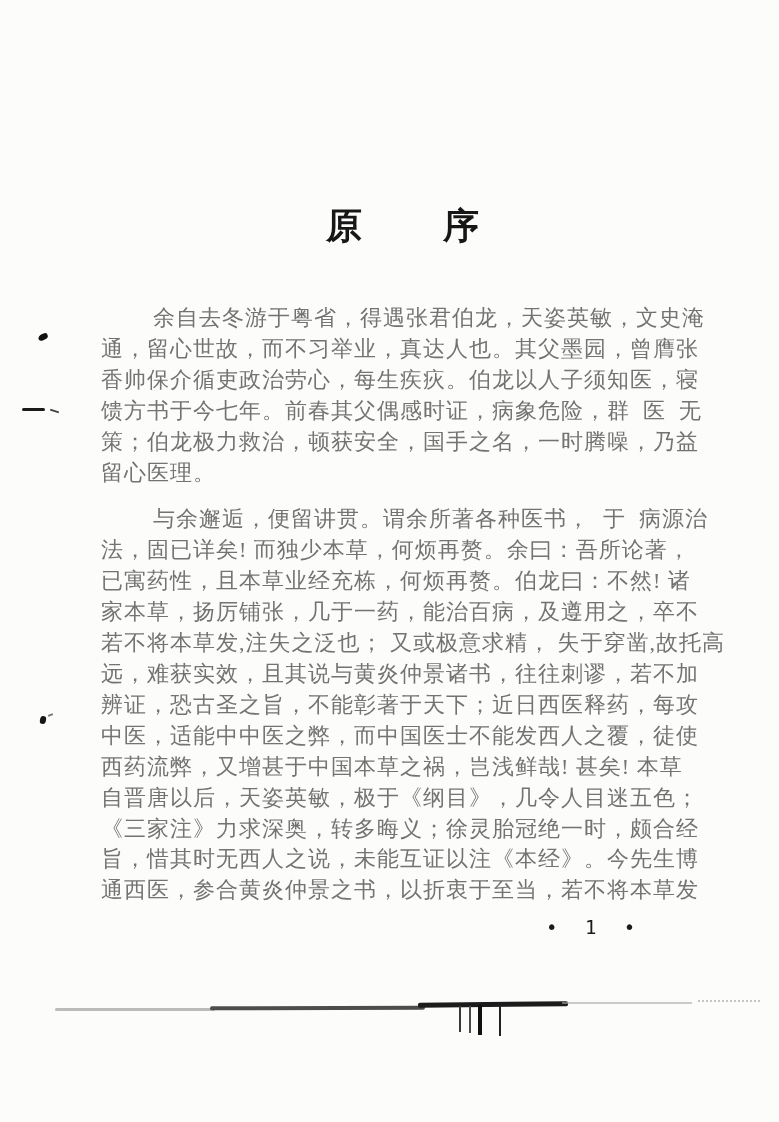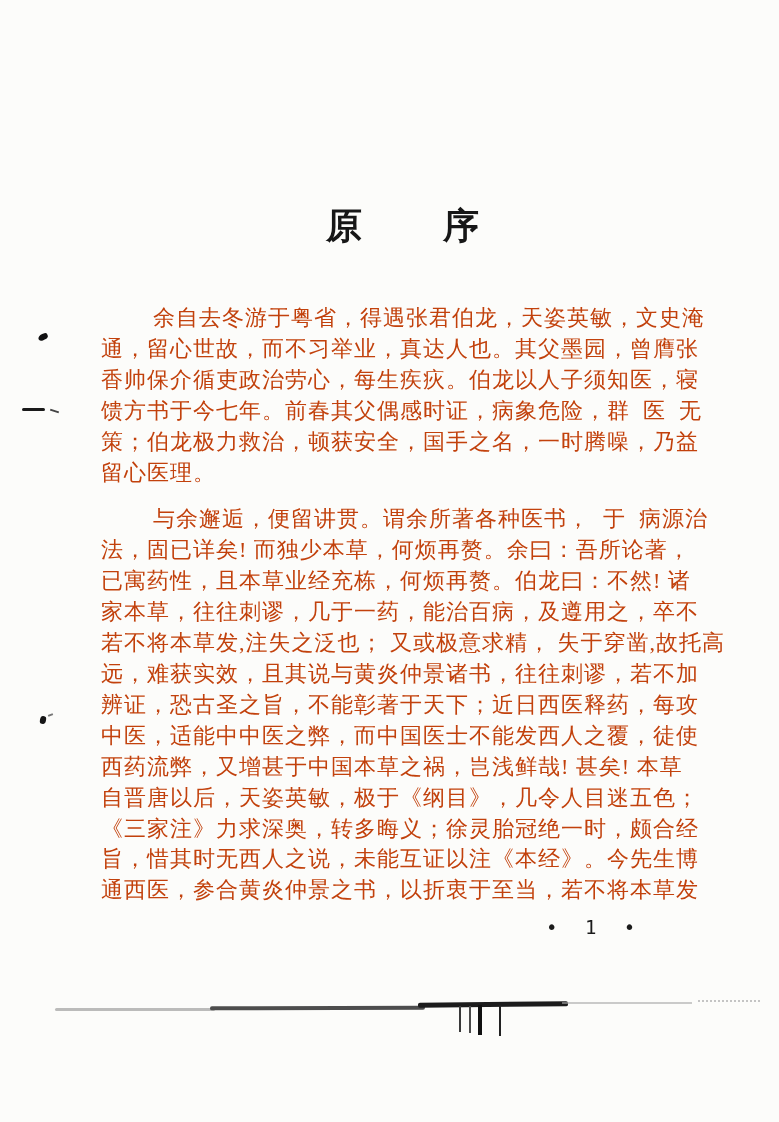--- a/index.html
+++ b/index.html
@@ -23,21 +23,21 @@
     word-spacing:64px;
     padding-left:30px;
     box-sizing:border-box;
     white-space:pre;
   }
   .text-block{
     position:absolute;
     top:303px;left:101px;width:600px;
     font-size:22px;
     line-height:30.9px;
-    color:#c2410c;
+    color:#737373;
   }
   .para .line{
     white-space:pre;
     letter-spacing:1px;
     font-weight:500;
   }
   .para .indent{padding-left:52px;}
   .para-2{margin-top:16px;}
   .page-num{
     position:absolute;
@@ -78,21 +78,21 @@
       <div class="line">通，留心世故，而不习举业，真达人也。其父墨园，曾膺张</div>
       <div class="line">香帅保介循吏政治劳心，每生疾疢。伯龙以人子须知医，寝</div>
       <div class="line">馈方书于今七年。前春其父偶感时证，病象危险，群  医  无</div>
       <div class="line">策；伯龙极力救治，顿获安全，国手之名，一时腾噪，乃益</div>
       <div class="line">留心医理。</div>
     </div>
     <div class="para para-2">
       <div class="line indent">与余邂逅，便留讲贯。谓余所著各种医书，  于  病源治</div>
       <div class="line">法，固已详矣! 而独少本草，何烦再赘。余曰：吾所论著，</div>
       <div class="line">已寓药性，且本草业经充栋，何烦再赘。伯龙曰：不然! 诸</div>
-      <div class="line">家本草，往往刺谬，几于一药，能治百病，及遵用之，卒不</div>
+      <div class="line">家本草，扬厉铺张，几于一药，能治百病，及遵用之，卒不</div>
       <div class="line">若不将本草发,注失之泛也； 又或极意求精， 失于穿凿,故托高</div>
       <div class="line">远，难获实效，且其说与黄炎仲景诸书，往往刺谬，若不加</div>
       <div class="line">辨证，恐古圣之旨，不能彰著于天下；近日西医释药，每攻</div>
       <div class="line">中医，适能中中医之弊，而中国医士不能发西人之覆，徒使</div>
       <div class="line">西药流弊，又增甚于中国本草之祸，岂浅鲜哉! 甚矣! 本草</div>
       <div class="line">自晋唐以后，天姿英敏，极于《纲目》，几令人目迷五色；</div>
       <div class="line">《三家注》力求深奥，转多晦义；徐灵胎冠绝一时，颇合经</div>
       <div class="line">旨，惜其时无西人之说，未能互证以注《本经》。今先生博</div>
       <div class="line">通西医，参合黄炎仲景之书，以折衷于至当，若不将本草发</div>
     </div>

